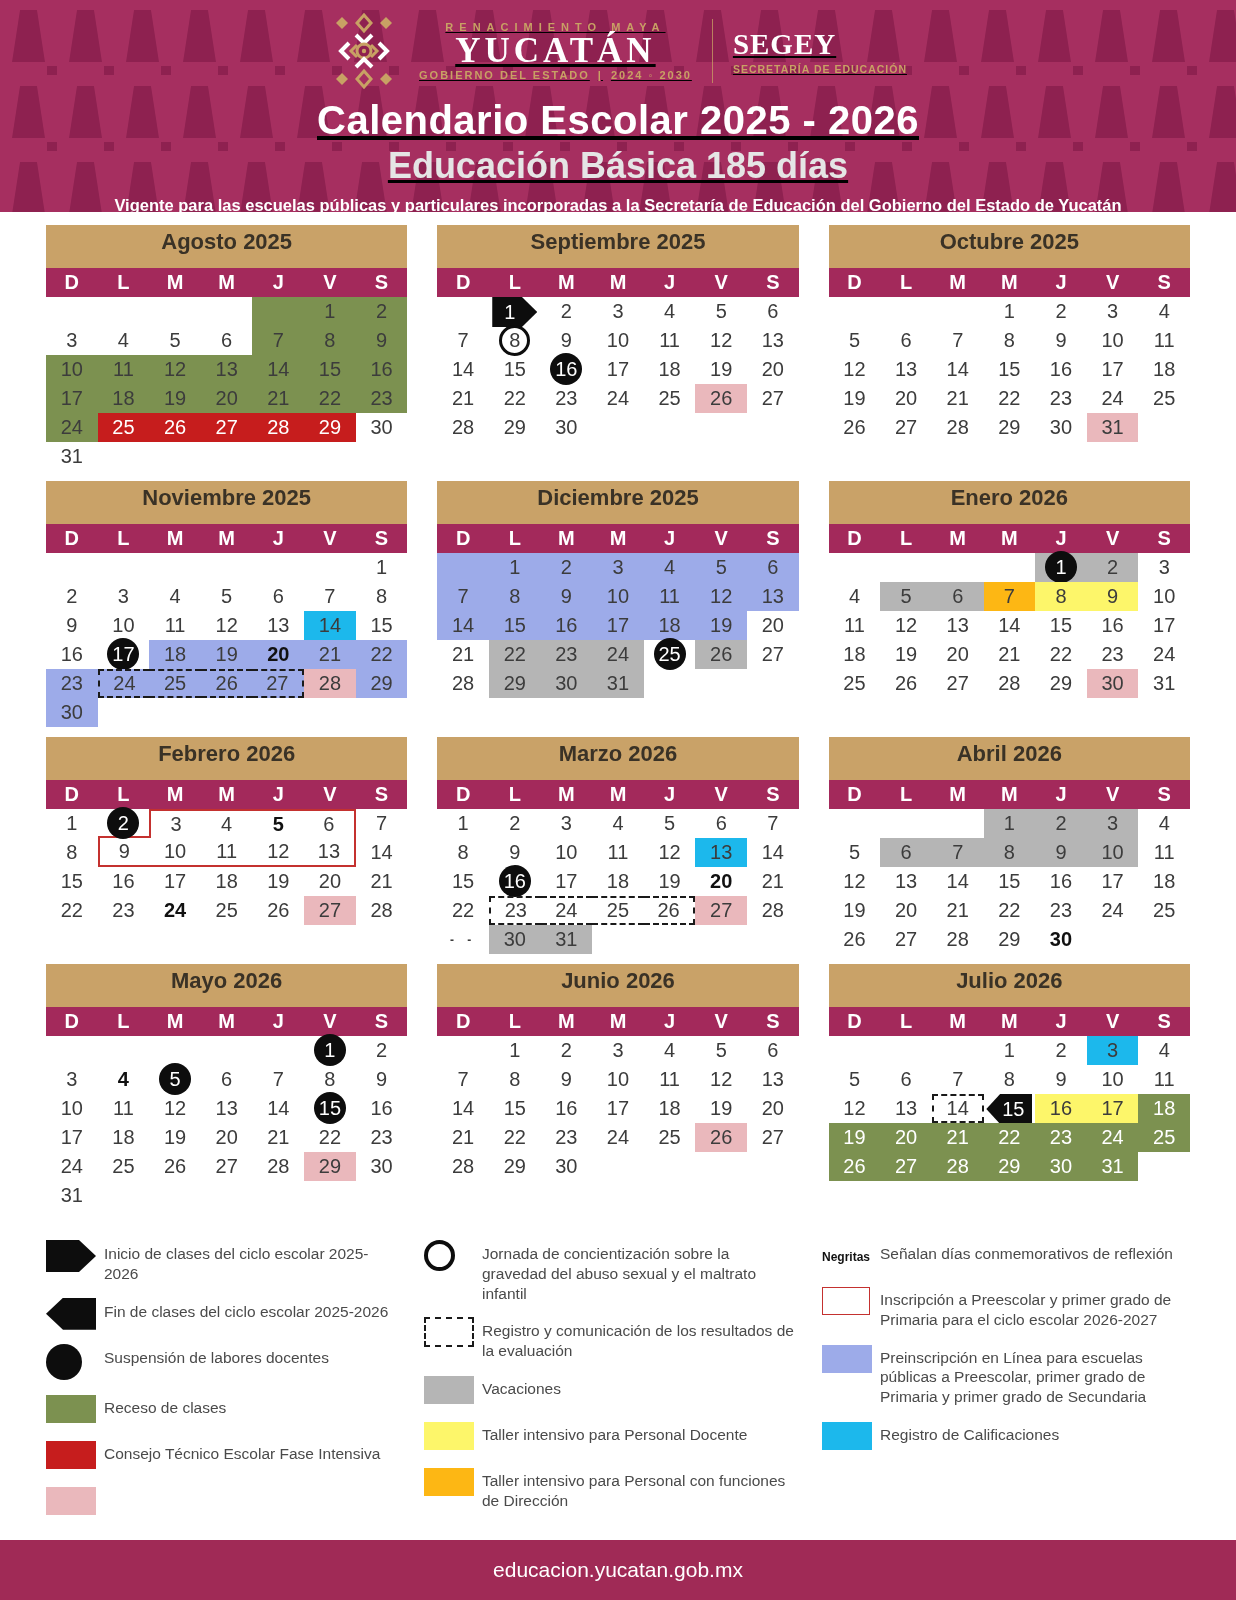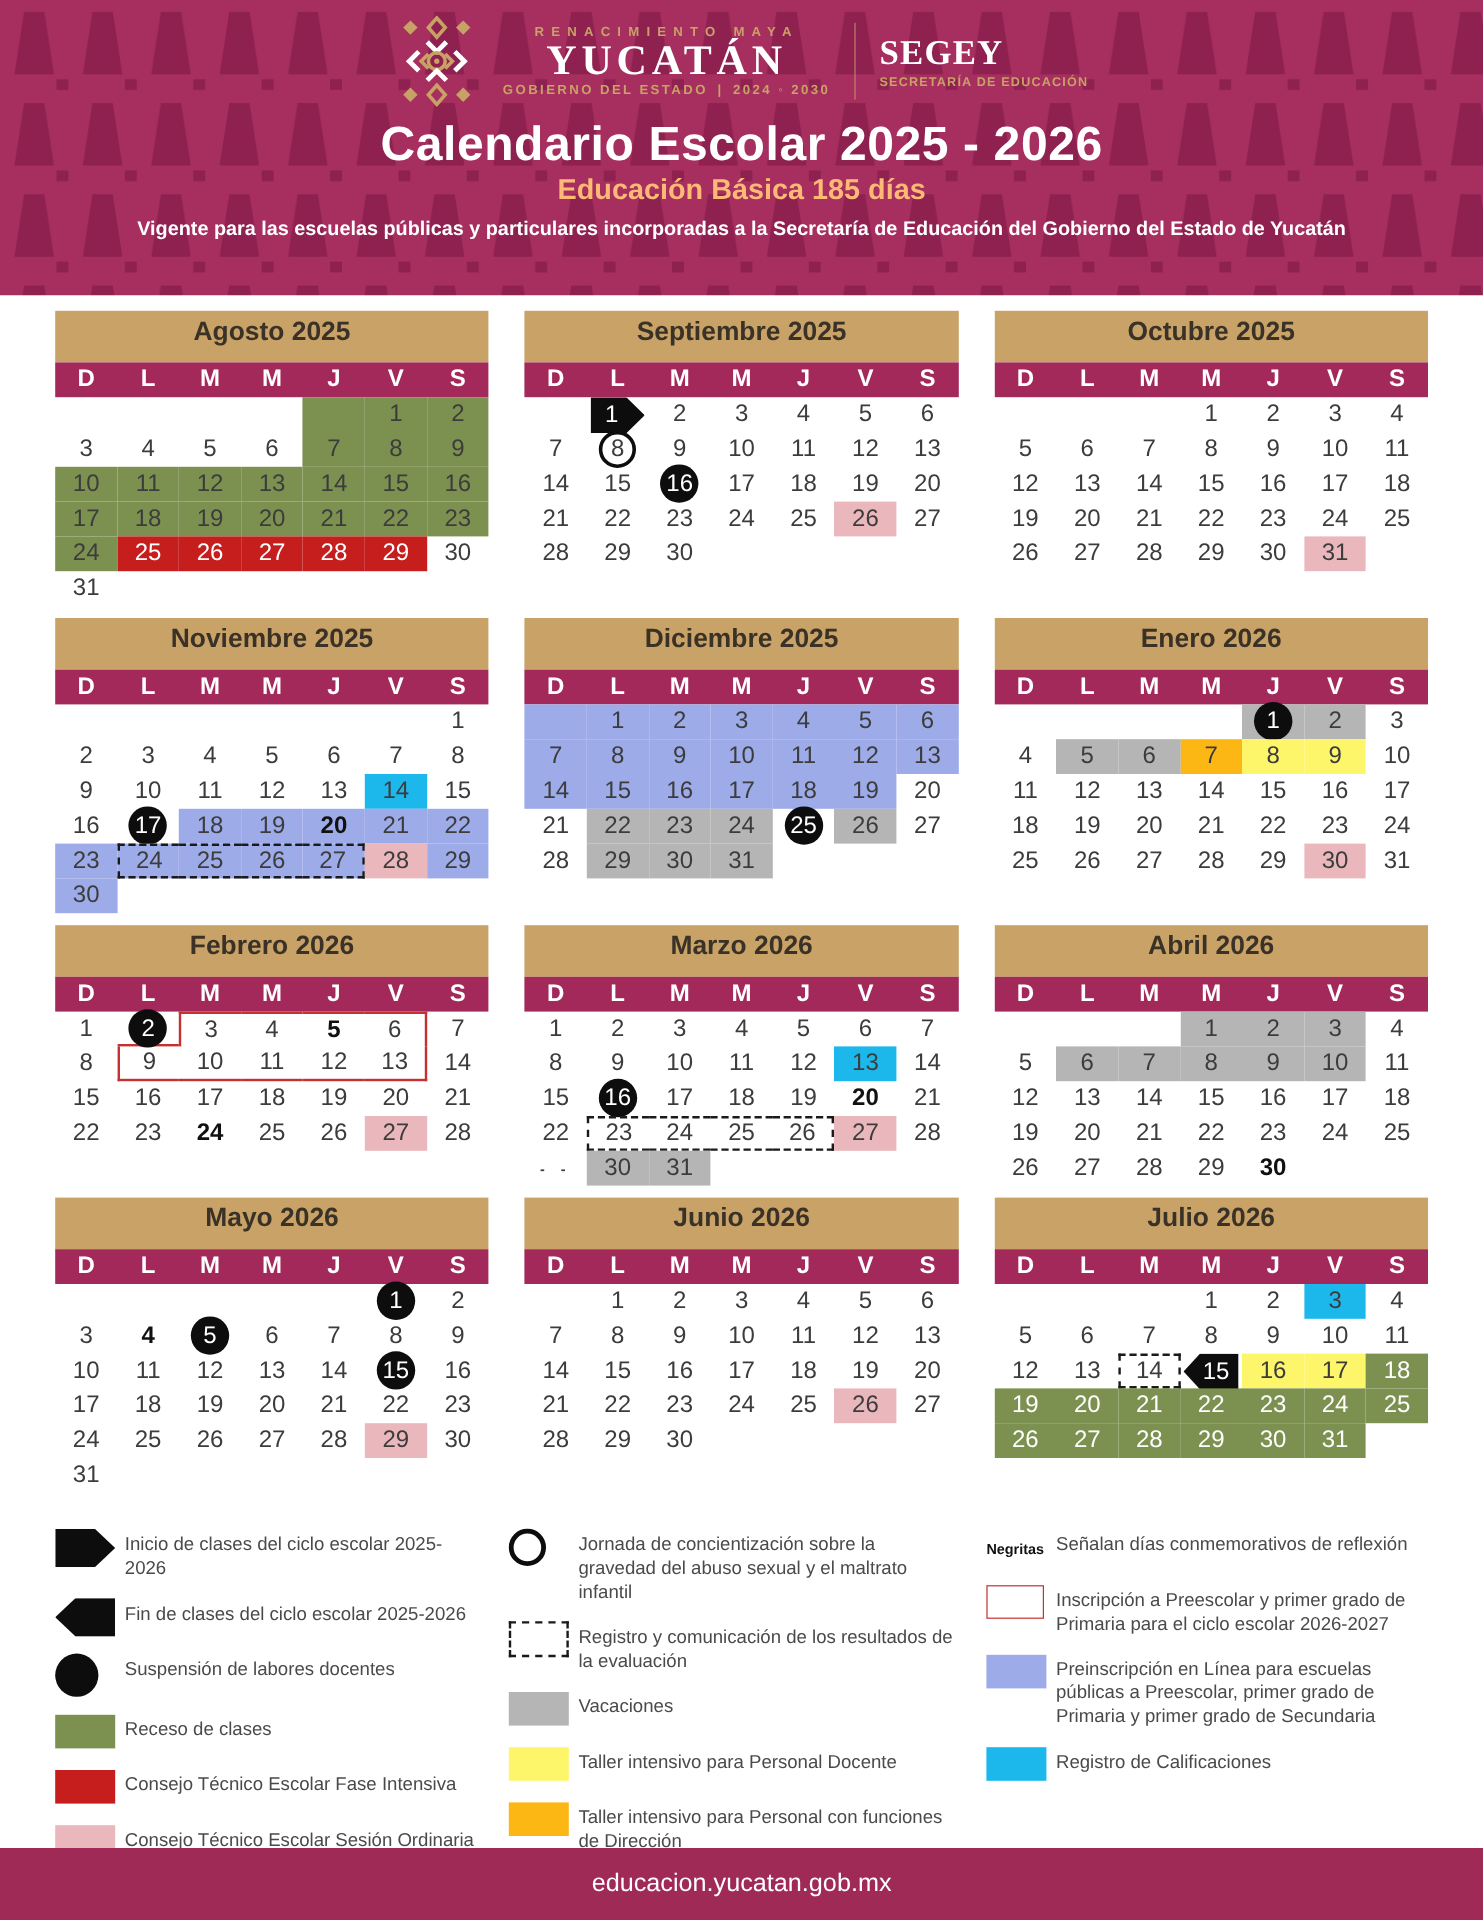--- a/index.html
+++ b/index.html
@@ -1,33 +1,33 @@
 <!DOCTYPE html>
 <html><head>
 <meta charset="utf-8">
 <style>
   * { box-sizing: border-box; margin: 0; padding: 0; }
   html,body { width:1236px; background:#fff; font-family:"Liberation Sans", sans-serif; }
   body { position:relative; min-height:1600px; overflow:hidden; }
 
   
-  .header { position:relative; height:246px; background:#a62f60; overflow:hidden; }
+  .header { position:relative; height:212px; background:#a62f60; overflow:hidden;text-decoration:underline; }
   .pat { position:absolute; inset:0; width:100%; height:100%; }
   .header-inner { position:relative; z-index:2; }
   .logo-row { display:flex; justify-content:center; align-items:center; gap:20px; padding-top:13px; }
   .brand-text { text-align:center; color:#fff; }
   .brand-small { font-size:11px; letter-spacing:6px; color:#c8a164; font-weight:bold; }
   .brand-name { font-family:"Liberation Serif", serif; font-weight:bold; font-size:35px; letter-spacing:4px; color:#fff; line-height:1.05; }
   .brand-bottom { font-size:11px; letter-spacing:2px; color:#c8a164; font-weight:bold; display:flex; gap:8px; justify-content:center; align-items:center; }
   .v-sep { width:1px; height:64px; background:#c8a164; opacity:.75; }
   .org-block { text-align:left; }
   .org-name { font-family:"Liberation Serif", serif; font-weight:bold; font-size:29px; color:#fff; letter-spacing:1px; }
   .org-sub { font-size:10.5px; letter-spacing:1px; color:#c8a164; font-weight:bold; margin-top:2px; }
   .page-title { text-align:center; color:#fff; font-weight:bold; font-size:40px; margin-top:9px; letter-spacing:.5px; }
-  .page-subtitle { text-align:center; color:#fdba74; font-weight:bold; font-size:24px; margin-top:2px; }
+  .page-subtitle { text-align:center; color:#e5e5e5; font-weight:bold; font-size:36px; margin-top:2px; }
   .page-note { text-align:center; color:#fff; font-weight:bold; font-size:16.5px; margin-top:9px; }
 
   
   .months-grid { display:grid; grid-template-columns:repeat(3,1fr); column-gap:30px; row-gap:10px; padding:13px 46px 0 46px; align-items:start; }
   .month { width:100%; }
   .mtitle { background:#c9a268; color:#3a3226; font-weight:bold; font-size:22px; text-align:center; height:43px; line-height:33px; }
   .wh { display:grid; grid-template-columns:repeat(7,1fr); background:#a3295b; height:29px; }
   .wd { color:#fff; font-weight:bold; font-size:20px; text-align:center; line-height:29px; }
   .days { display:grid; grid-template-columns:repeat(7,1fr); grid-auto-rows:29px; }
   .cell { position:relative; }
@@ -1643,21 +1643,20 @@
       <div class="lg-item">
         <div class="lg-iconbox">
           <span class="lgi lg-swatch-red"></span>
         </div>
         <div class="lg-label">Consejo Técnico Escolar Fase Intensiva</div>
       </div>
       <div class="lg-item">
         <div class="lg-iconbox">
           <span class="lgi lg-swatch-pink"></span>
         </div>
-        <div class="lg-label">Consejo Técnico Escolar Sesión Ordinaria</div>
       </div>
     </div>
   <div>
       <div class="lg-item">
         <div class="lg-iconbox">
           <span class="lgi lg-open-circle"></span>
         </div>
         <div class="lg-label">Jornada de concientización sobre la gravedad del abuso sexual y el maltrato infantil</div>
       </div>
       <div class="lg-item">

